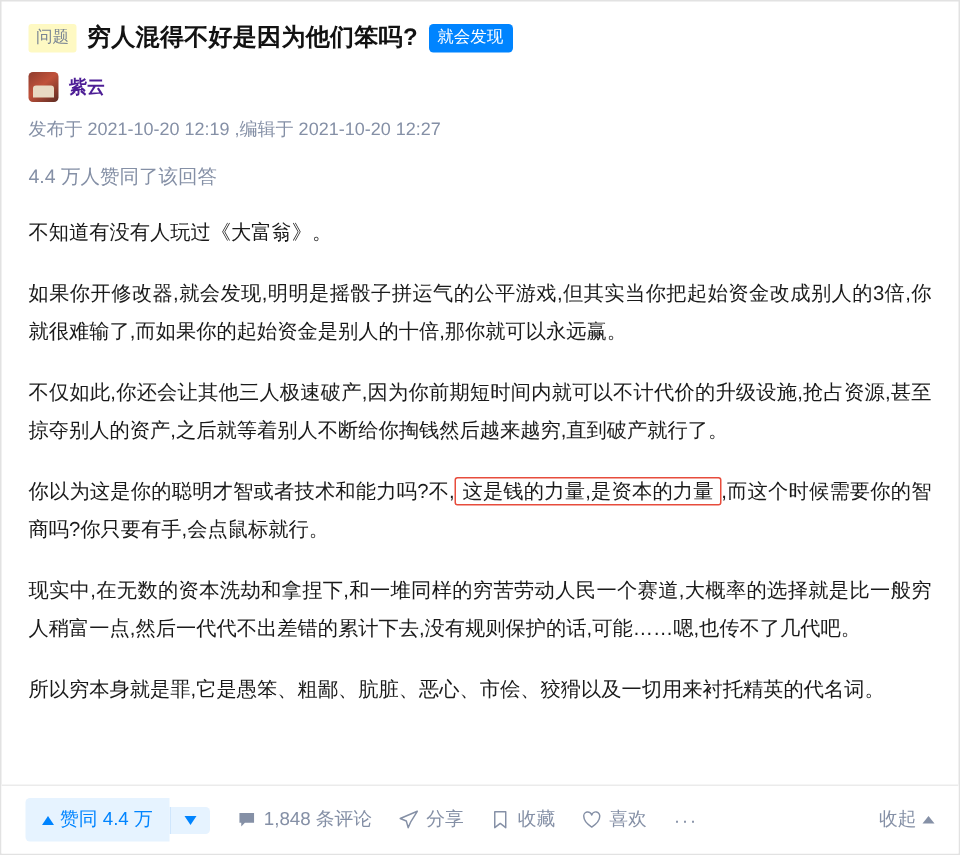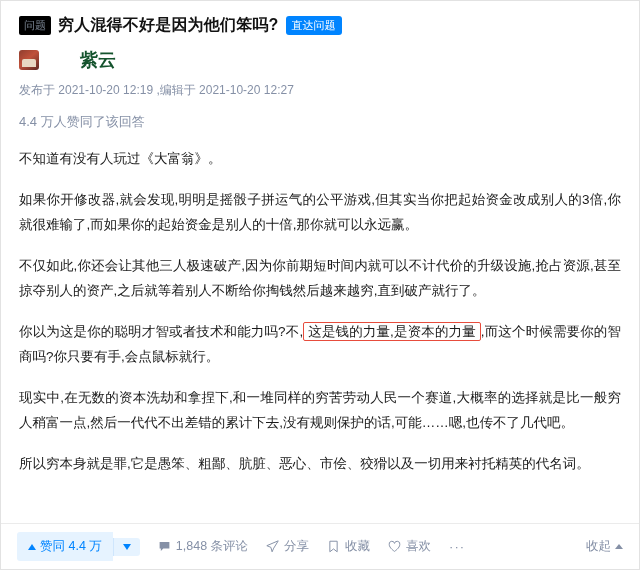--- a/index.html
+++ b/index.html
@@ -27,21 +27,21 @@
   }
   
   .title-row {
     display: flex;
     align-items: center;
     gap: 7px;
     flex-wrap: nowrap;
   }
   .tag-question {
     flex: none;
-    background: #000000;
+    background: #fef9c3;
     color: #7b8694;
     font-size: 11px;
     line-height: 1;
     padding: 4px 5px;
     border-radius: 2px;
   }
   .title-text {
     font-size: 16px;
     font-weight: bold;
     color: #121212;
@@ -78,24 +78,23 @@
     content: "";
     position: absolute;
     left: 3px;
     top: 9px;
     width: 14px;
     height: 8px;
     background: #e8d9c2;
     border-radius: 2px 2px 0 0;
   }
   .author-name {
-    font-size: 18px;
-    color: #14532d;
+    font-size: 12px;
+    color: #4c1d95;
     font-weight: bold;
-    margin-left: 34px;
   }
   .meta-row {
     margin-top: 10px;
     font-size: 12px;
     color: #8590a6;
   }
   .upvote-count {
     margin-top: 14px;
     font-size: 13px;
     color: #8590a6;
@@ -203,21 +202,21 @@
 </head>
 <body>
 
 <div class="page">
 
   <div class="content">
 
     <div class="title-row">
       <span class="tag-question">问题</span>
       <span class="title-text">穷人混得不好是因为他们笨吗?</span>
-      <span class="tag-direct">直达问题</span>
+      <span class="tag-direct">就会发现</span>
     </div>
 
     <div class="author-row">
       <span class="avatar"></span>
       <span class="author-name">紫云</span>
     </div>
 
     <div class="meta-row">发布于 2021-10-20 12:19 ,编辑于 2021-10-20 12:27</div>
 
     <div class="upvote-count">4.4 万人赞同了该回答</div>

